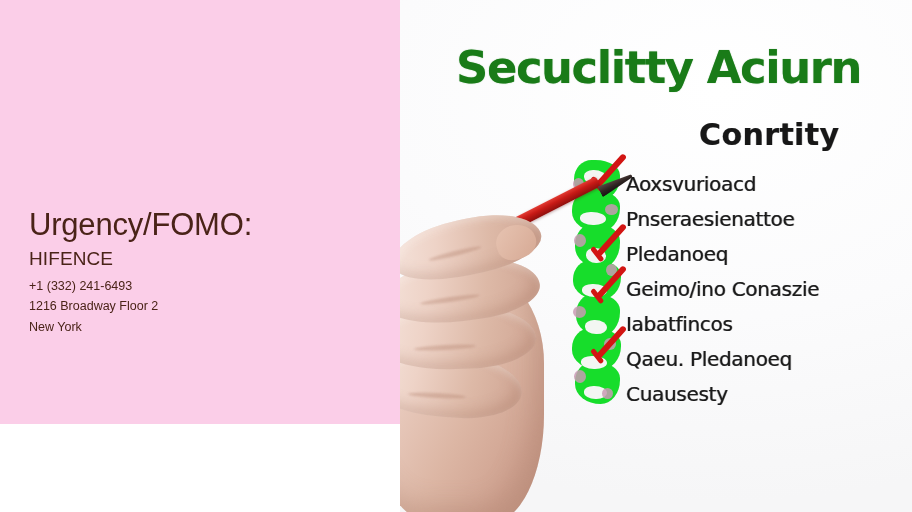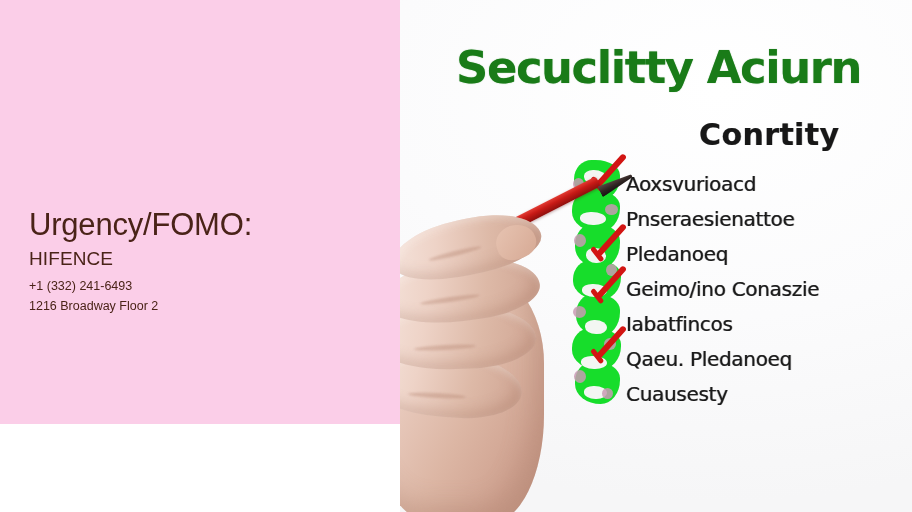--- a/index.html
+++ b/index.html
@@ -284,20 +284,21 @@
     <div class="info-block">
 
       <h1 class="headline">Urgency/FOMO:</h1>
 
       <div class="brand">HIFENCE</div>
 
       <div class="contact-line">+1 (332) 241-6493</div>
 
       <div class="contact-line">1216 Broadway Floor 2</div>
 
+      <div class="contact-line">New York</div>
 
 
 
     </div>
   </section>
 
   <section class="media-panel">
     <div class="paper-bg"></div>
 
     <div class="hdr-green">Secuclitty Aciurn</div>

